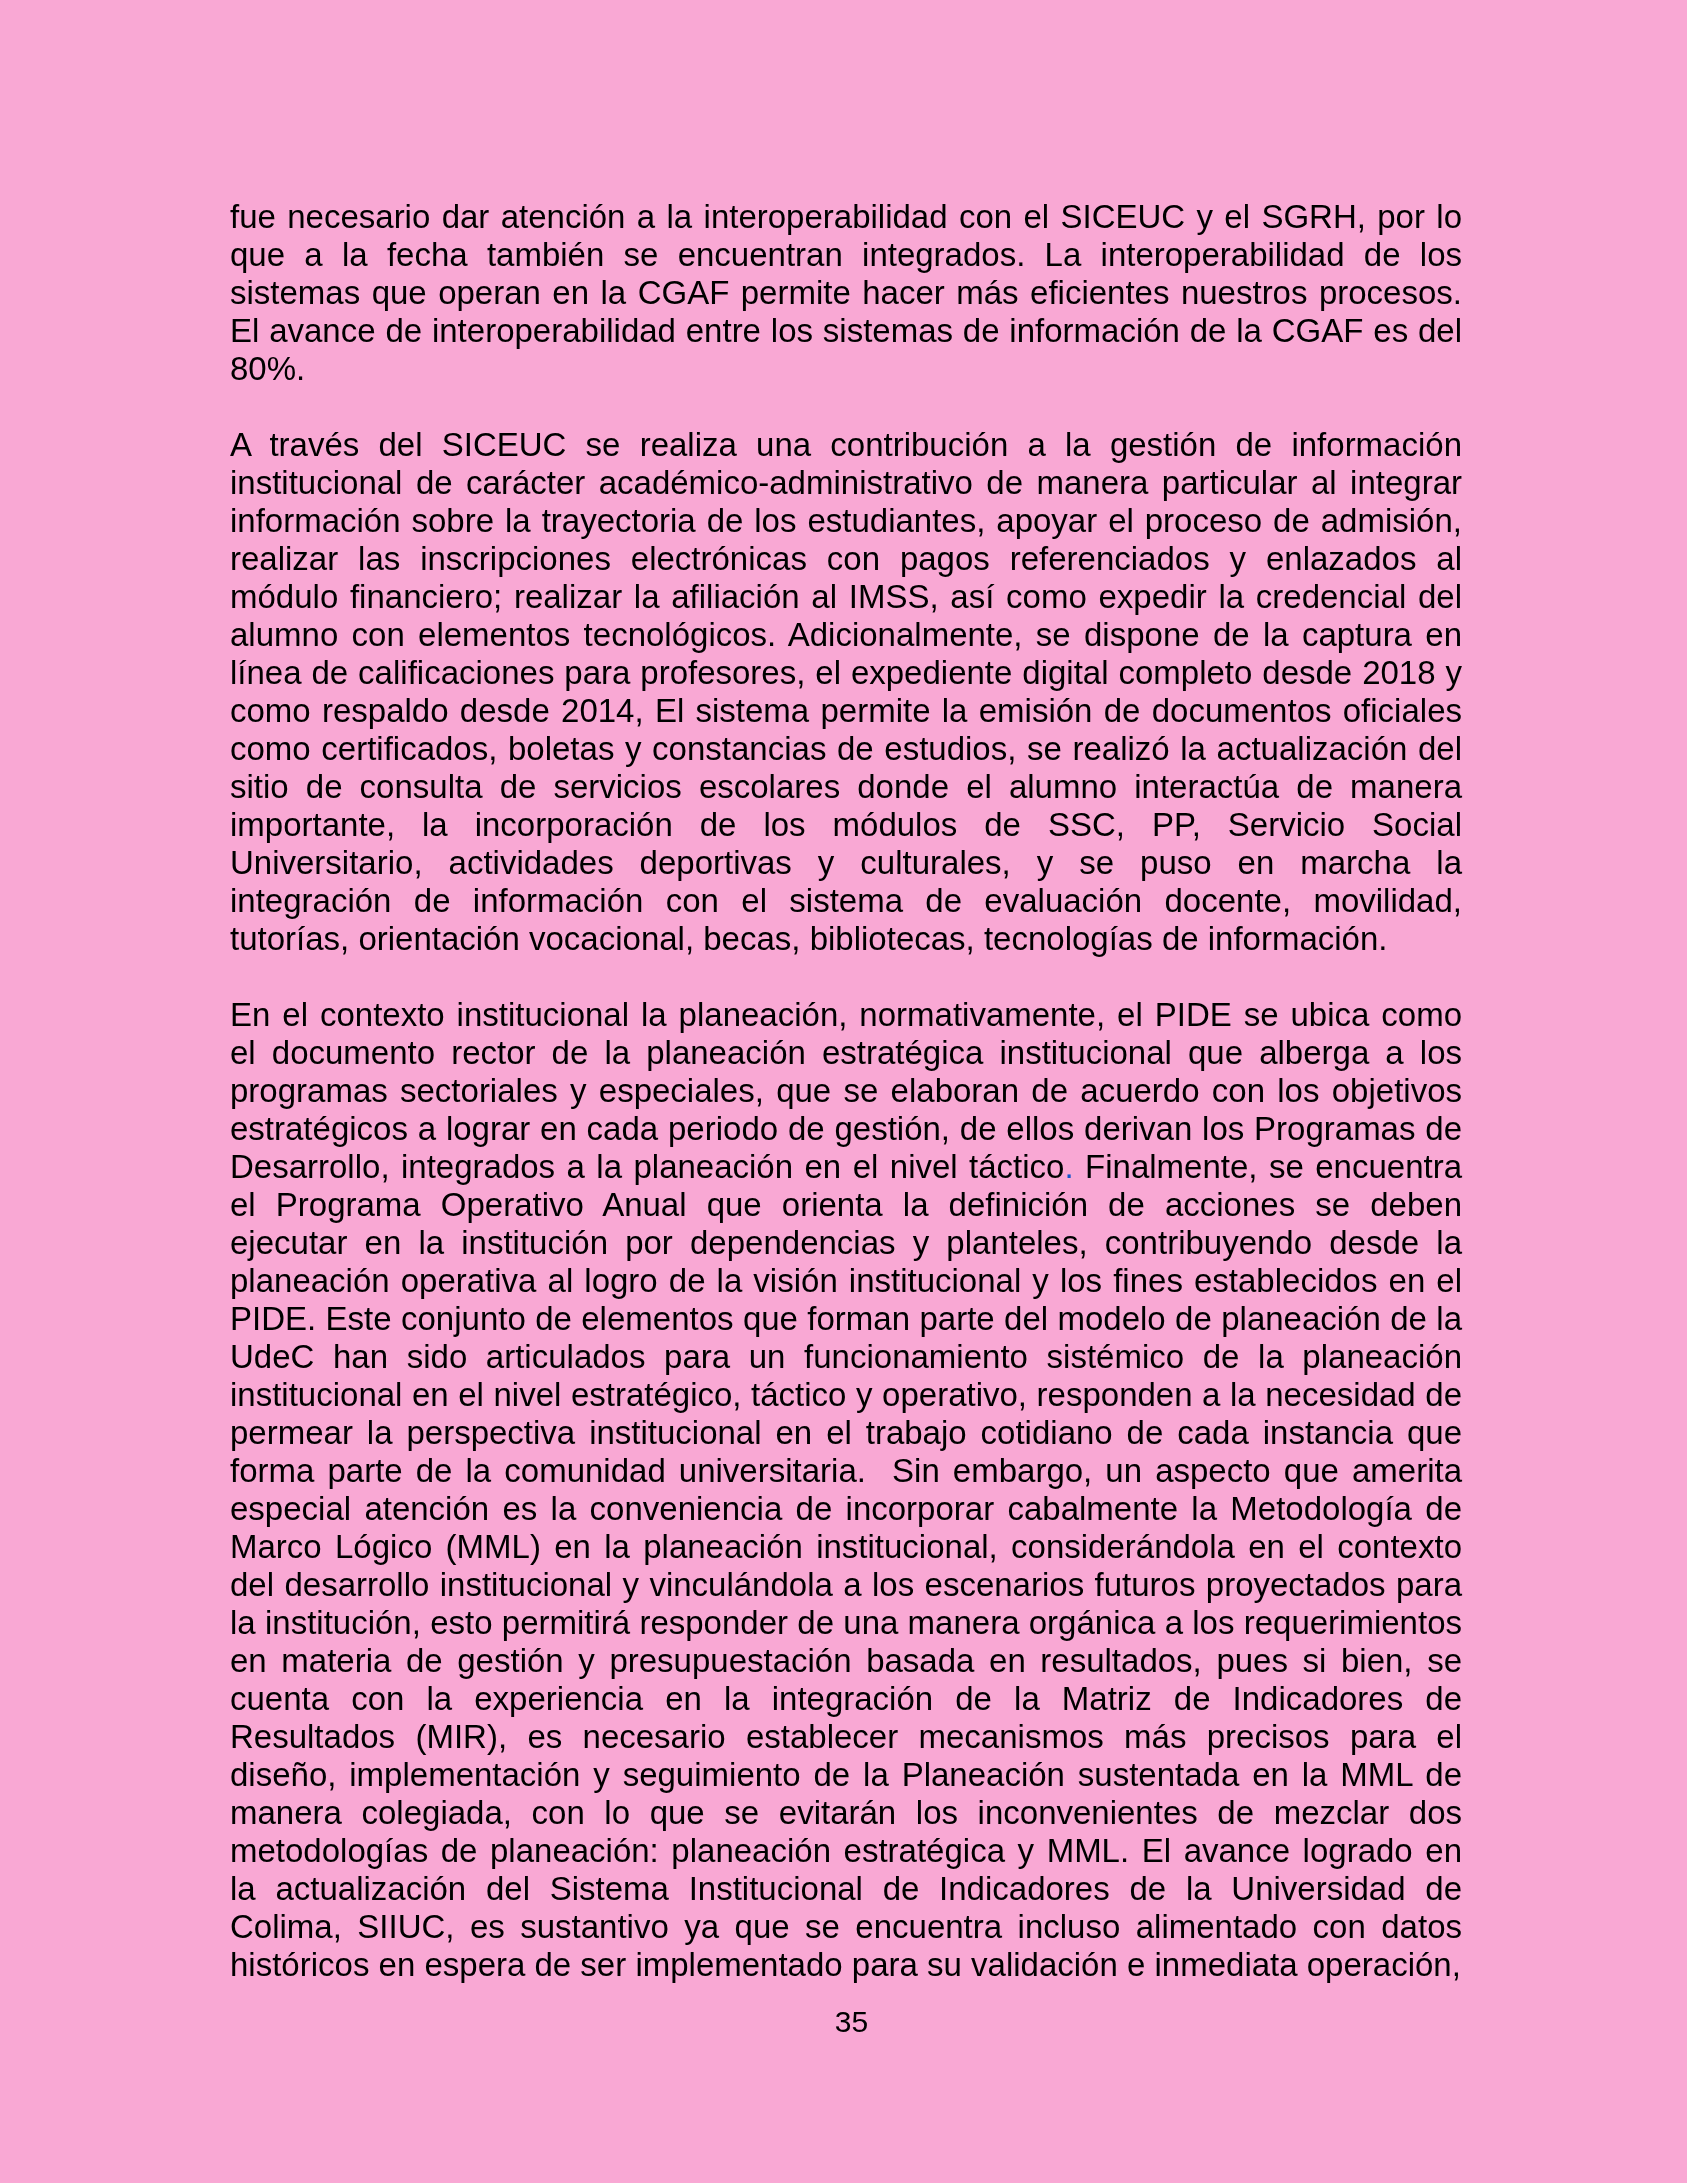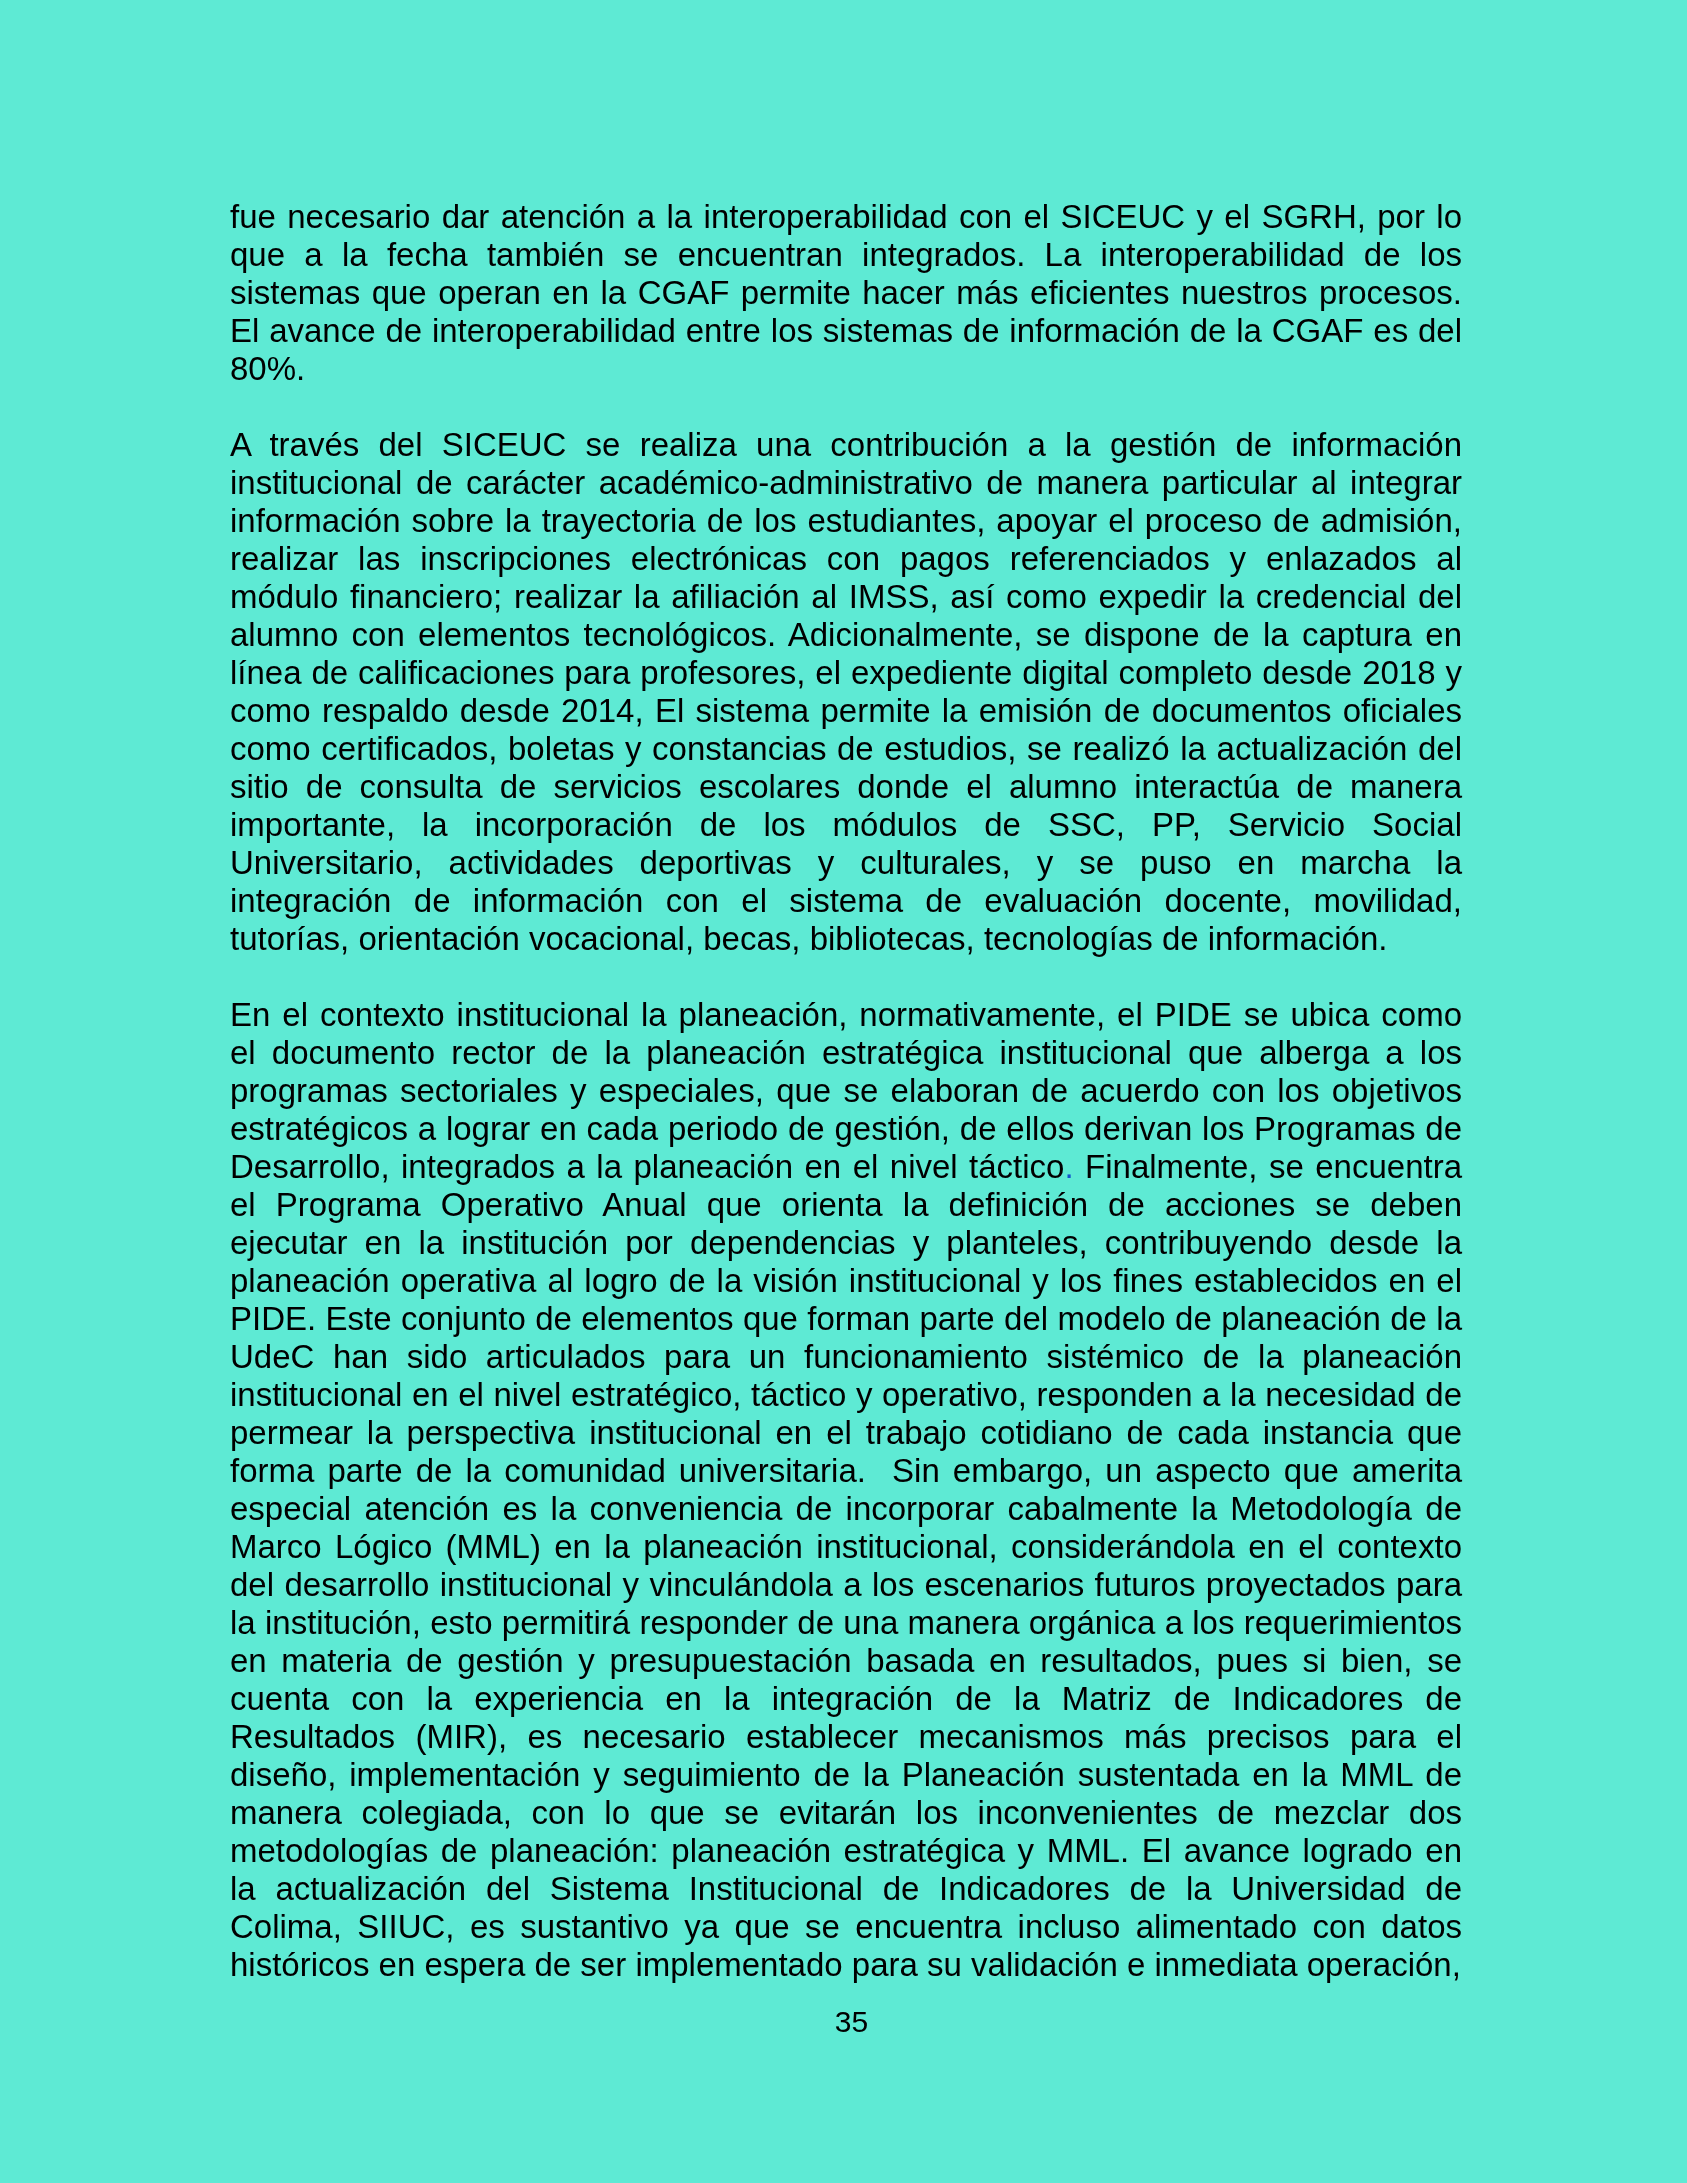--- a/index.html
+++ b/index.html
@@ -38,21 +38,21 @@
     top: 2005px;
     width: 1687px;
     text-align: center;
     font-size: 30px;
     line-height: 34px;
   }
 </style>
 </head>
 <body>
 
-<div class="page" style="background-color: #5eead4;">
+<div class="page" style="background-color: #f9a8d4;">
 
   <div class="content" style="color: rgb(0, 0, 0);">
 
     <p>fue necesario dar atención a la interoperabilidad con el SICEUC y el SGRH, por lo que a la fecha también se encuentran integrados. La interoperabilidad de los sistemas que operan en la CGAF permite hacer más eficientes nuestros procesos. El avance de interoperabilidad entre los sistemas de información de la CGAF es del 80%.</p>
 
     <p>A través del SICEUC se realiza una contribución a la gestión de información institucional de carácter académico-administrativo de manera particular al integrar información sobre la trayectoria de los estudiantes, apoyar el proceso de admisión, realizar las inscripciones electrónicas con pagos referenciados y enlazados al módulo financiero; realizar la afiliación al IMSS, así como expedir la credencial del alumno con elementos tecnológicos. Adicionalmente, se dispone de la captura en línea de calificaciones para profesores, el expediente digital completo desde 2018 y como respaldo desde 2014, El sistema permite la emisión de documentos oficiales como certificados, boletas y constancias de estudios, se realizó la actualización del sitio de consulta de servicios escolares donde el alumno interactúa de manera importante, la incorporación de los módulos de SSC, PP, Servicio Social Universitario, actividades deportivas y culturales, y se puso en marcha la integración de información con el sistema de evaluación docente, movilidad, tutorías, orientación vocacional, becas, bibliotecas, tecnologías de información.</p>
 
     <p><span>En el contexto institucional la planeación, normativamente, el PIDE se ubica como el documento rector de la planeación estratégica institucional que alberga a los programas sectoriales y especiales, que se elaboran de acuerdo con los objetivos estratégicos a lograr en cada periodo de gestión, de ellos derivan los Programas de Desarrollo, integrados a la planeación en el nivel táctico</span><span style="color: rgb(17, 85, 204);">.</span><span> Finalmente, se encuentra el Programa Operativo Anual que orienta la definición de acciones se deben ejecutar en la institución por dependencias y planteles, contribuyendo desde la planeación operativa al logro de la visión institucional y los fines establecidos en el PIDE. Este conjunto de elementos que forman parte del modelo de planeación de la UdeC han sido articulados para un funcionamiento sistémico de la planeación institucional en el nivel estratégico, táctico y operativo, responden a la necesidad de permear la perspectiva institucional en el trabajo cotidiano de cada instancia que forma parte de la comunidad universitaria.&nbsp; Sin embargo, un aspecto que amerita especial atención es la conveniencia de incorporar cabalmente la Metodología de Marco Lógico (MML) en la planeación institucional, considerándola en el contexto del desarrollo institucional y vinculándola a los escenarios futuros proyectados para la institución, esto permitirá responder de una manera orgánica a los requerimientos en materia de gestión y presupuestación basada en resultados, pues si bien, se cuenta con la experiencia en la integración de la Matriz de Indicadores de Resultados (MIR), es necesario establecer mecanismos más precisos para el diseño, implementación y seguimiento de la Planeación sustentada en la MML de manera colegiada, con lo que se evitarán los inconvenientes de mezclar dos metodologías de planeación: planeación estratégica y MML. El avance logrado en la actualización del Sistema Institucional de Indicadores de la Universidad de Colima, SIIUC, es sustantivo ya que se encuentra incluso alimentado con datos históricos en espera de ser implementado para su validación e inmediata operación,</span></p>
   </div>
 

